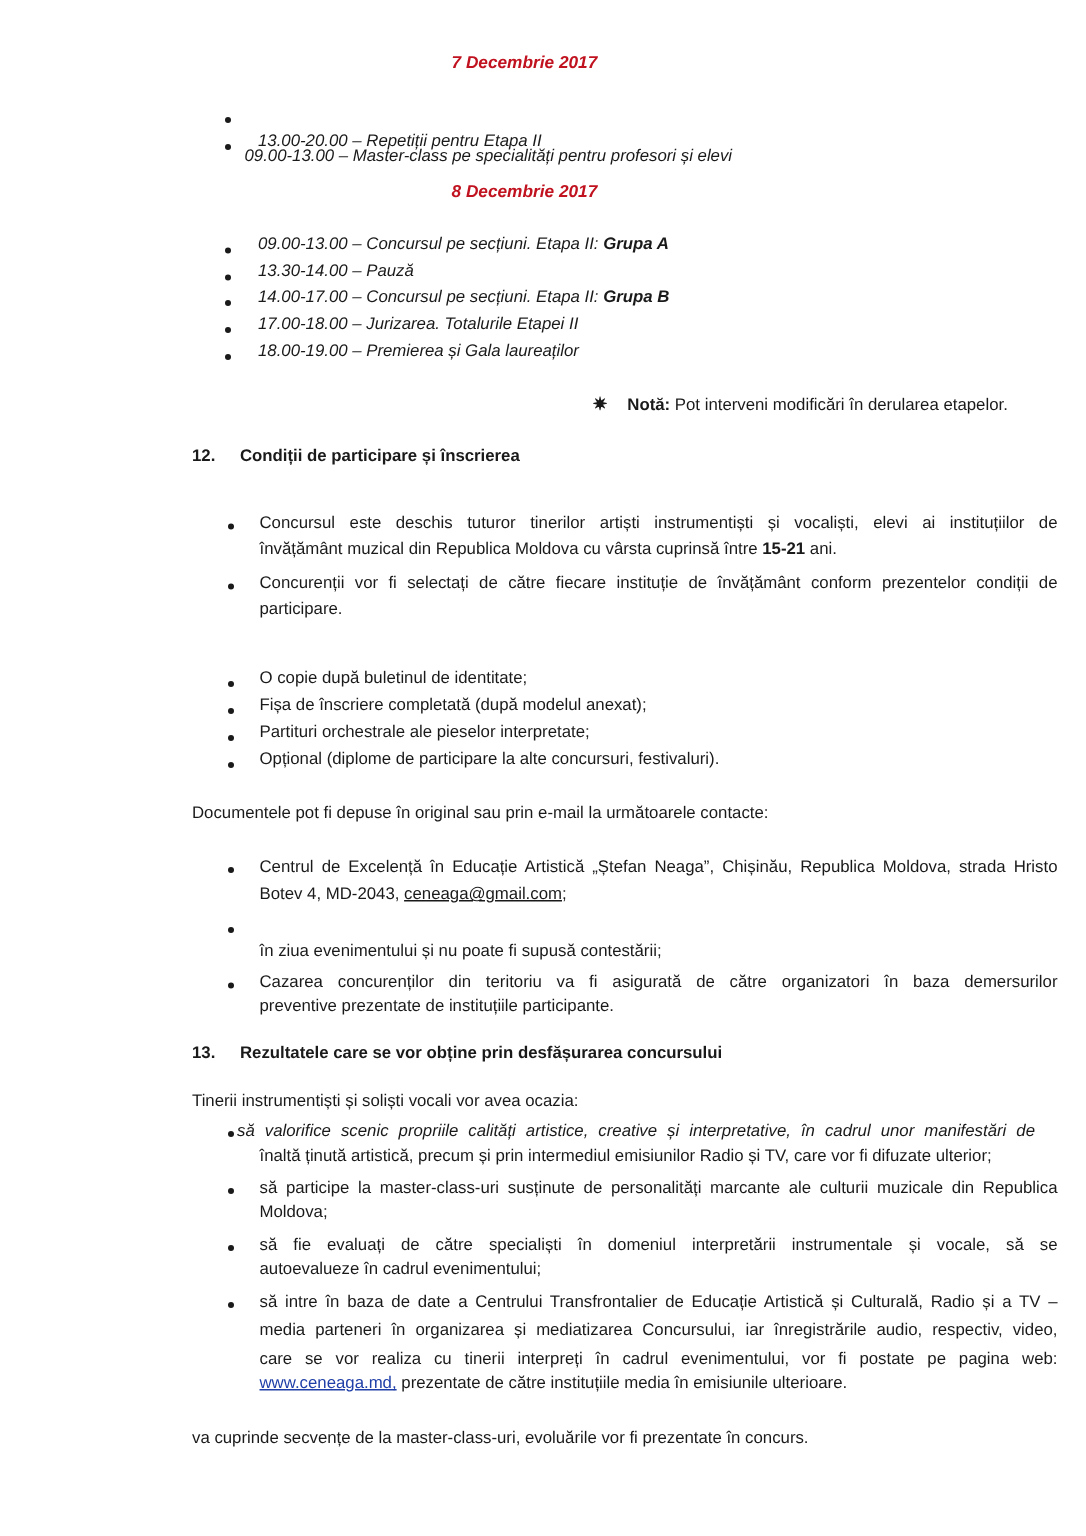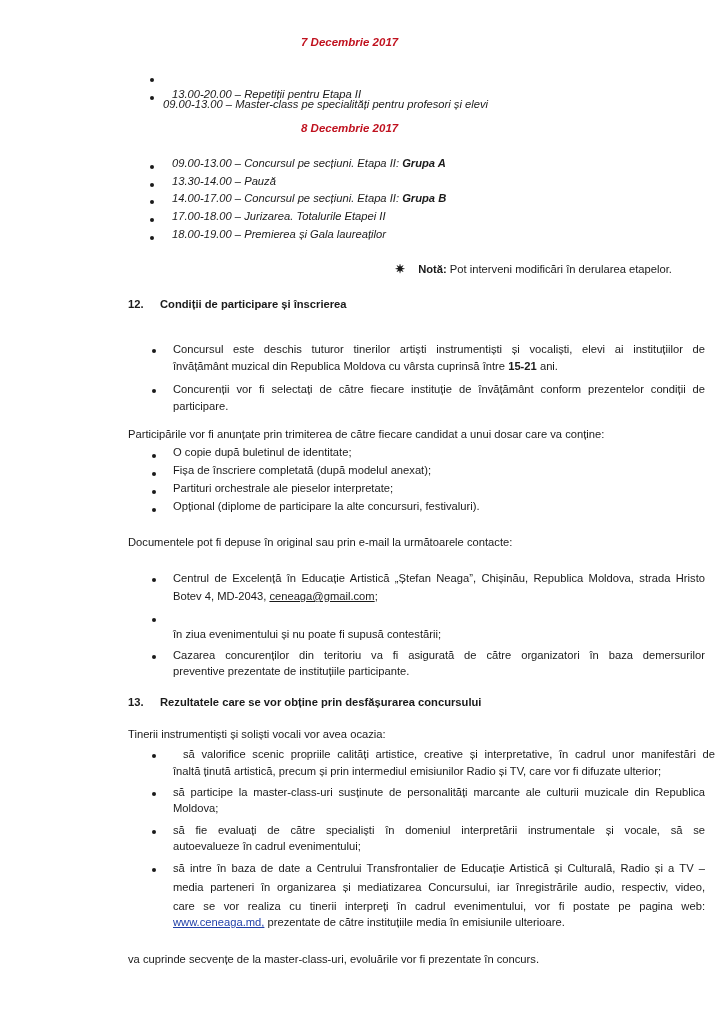--- a/index.html
+++ b/index.html
@@ -60,21 +60,20 @@
   <div class="abs heading" style="left:160px; top:298px;">Condiții de participare și înscrierea</div>
 
   <div class="bullet" style="left:152px; top:349px;"></div>
   <div class="justify full" style="left:173px; top:340px; width:532px;">Concursul este deschis tuturor tinerilor artiști instrumentiști și vocaliști, elevi ai instituțiilor de</div>
   <div class="abs" style="left:173px; top:360px;"><span>învățământ muzical din Republica Moldova cu vârsta cuprinsă între </span><span class="b">15-21</span><span> ani.</span></div>
 
   <div class="bullet" style="left:152px; top:389px;"></div>
   <div class="justify full" style="left:173px; top:380px; width:532px;">Concurenții vor fi selectați de către fiecare instituție de învățământ conform prezentelor condiții de</div>
   <div class="abs" style="left:173px; top:400px;">participare.</div>
 
-  <div class="abs" style="left:128px; top:428px;">Participările vor fi anunțate prin trimiterea de către fiecare candidat a unui dosar care va conține:</div>
 
   <div class="bullet" style="left:152px; top:454px;"></div>
   <div class="abs" style="left:173px; top:446px;">O copie după buletinul de identitate;</div>
   <div class="bullet" style="left:152px; top:472px;"></div>
   <div class="abs" style="left:173px; top:464px;">Fișa de înscriere completată (după modelul anexat);</div>
   <div class="bullet" style="left:152px; top:490px;"></div>
   <div class="abs" style="left:173px; top:482px;">Partituri orchestrale ale pieselor interpretate;</div>
   <div class="bullet" style="left:152px; top:508px;"></div>
   <div class="abs" style="left:173px; top:500px;">Opțional (diplome de participare la alte concursuri, festivaluri).</div>
 
@@ -90,21 +89,21 @@
   <div class="bullet" style="left:152px; top:655px;"></div>
   <div class="justify full" style="left:173px; top:646px; width:532px;">Cazarea concurenților din teritoriu va fi asigurată de către organizatori în baza demersurilor</div>
   <div class="abs" style="left:173px; top:665px;">preventive prezentate de instituțiile participante.</div>
 
   <div class="abs heading" style="left:128px; top:696px;">13.</div>
   <div class="abs heading" style="left:160px; top:696px;">Rezultatele care se vor obține prin desfășurarea concursului</div>
 
   <div class="abs" style="left:128px; top:728px;">Tinerii instrumentiști și soliști vocali vor avea ocazia:</div>
 
   <div class="bullet" style="left:152px; top:754px;"></div>
-  <div class="justify full" style="left:183px; top:745px; width:532px;">să valorifice scenic propriile calități artistice, creative și interpretative, în cadrul unor manifestări de</div>
+  <div class="justify full" style="left:158px; top:745px; width:532px;font-style:italic;">să valorifice scenic propriile calități artistice, creative și interpretative, în cadrul unor manifestări de</div>
   <div class="abs" style="left:173px; top:765px;">înaltă ținută artistică, precum și prin intermediul emisiunilor Radio și TV, care vor fi difuzate ulterior;</div>
 
   <div class="bullet" style="left:152px; top:792px;"></div>
   <div class="justify full" style="left:173px; top:783px; width:532px;">să participe la master-class-uri susținute de personalități marcante ale culturii muzicale din Republica</div>
   <div class="abs" style="left:173px; top:802px;">Moldova;</div>
 
   <div class="bullet" style="left:152px; top:830px;"></div>
   <div class="justify full" style="left:173px; top:821px; width:532px;">să fie evaluați de către specialiști în domeniul interpretării instrumentale și vocale, să se</div>
   <div class="abs" style="left:173px; top:840px;">autoevalueze în cadrul evenimentului;</div>
 

